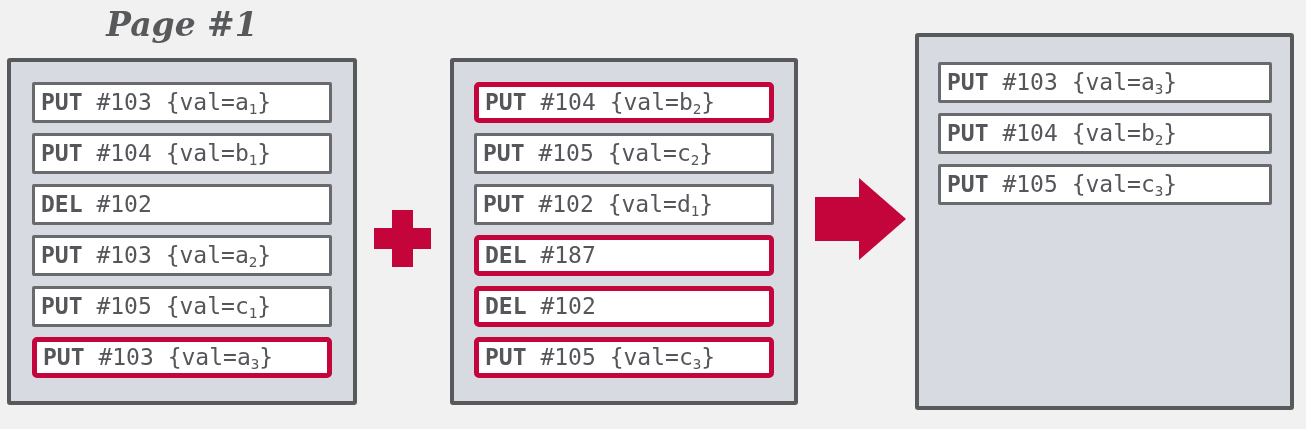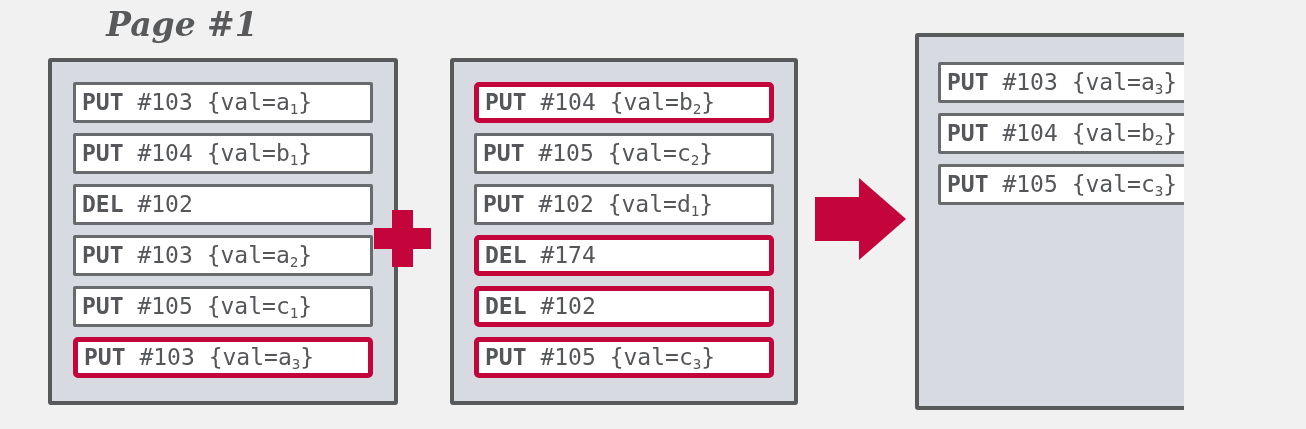--- a/index.html
+++ b/index.html
@@ -6,39 +6,39 @@
     --accent: #C3053C;
     --box-fill: #D7DAE1;
     --box-border: #58595B;
     --row-border: #696A6E;
     --text: #55565A;
     --bg: #F1F1F2;
   }
   html,body { margin:0; padding:0; }
   body { background:var(--bg); font-family:"DejaVu Sans", sans-serif; }
   .stage {
-    position:relative; width:1184px; height:429px;
+    position:relative; width:1306px; height:429px;
     background:var(--bg); overflow:hidden;
   }
   .title {
     position:absolute; top:0; height:52px;
     font-family:"DejaVu Serif", serif;
     font-style:italic; font-weight:700; font-size:33px;
     color:var(--box-border); text-align:center; line-height:50px;
     letter-spacing:0px;
   }
   .t1 { left:7px;   width:350px; }
   .t2 { left:450px; width:348px; }
   .pbox {
     position:absolute; box-sizing:border-box;
     background:var(--box-fill);
     border:4px solid var(--box-border);
     border-radius:3px;
   }
-  .b1 { left:7px;   top:58px; width:350px; height:347px; padding:20px 21px 0 21px;margin-left:41px; }
+  .b1 { left:7px;   top:58px; width:350px; height:347px; padding:20px 21px 0 21px; }
   .b2 { left:450px; top:58px; width:348px; height:347px; padding:20px 20px 0 20px; }
   .b3 { left:915px; top:33px; width:379px; height:377px; padding:25px 18px 0 19px; }
   .op-row {
     box-sizing:border-box; height:41px; margin-bottom:10px;
     background:#ffffff;
     border:3px solid var(--row-border);
     border-radius:2px;
     padding-left:6px;
     white-space:pre;
     font-family:"DejaVu Sans Mono", monospace;
@@ -89,21 +89,21 @@
 
   <div class="plus">
     <i class="ph"></i>
     <i class="pv"></i>
   </div>
 
   <div class="pbox b2">
       <div class="op-row hl"><span class="op">PUT</span> <span>#104</span> <span>{val=b<sub>2</sub>}</span></div>
       <div class="op-row"><span class="op">PUT</span> <span>#105</span> <span>{val=c<sub>2</sub>}</span></div>
       <div class="op-row"><span class="op">PUT</span> <span>#102</span> <span>{val=d<sub>1</sub>}</span></div>
-      <div class="op-row hl"><span class="op">DEL</span> <span>#174</span></div>
+      <div class="op-row hl"><span class="op">DEL</span> <span>#187</span></div>
       <div class="op-row hl"><span class="op">DEL</span> <span>#102</span></div>
       <div class="op-row hl"><span class="op">PUT</span> <span>#105</span> <span>{val=c<sub>3</sub>}</span></div>
     </div>
 
   <div class="arrow">
     <i class="ab"></i>
     <i class="ah"></i>
   </div>
 
   <div class="pbox b3">

